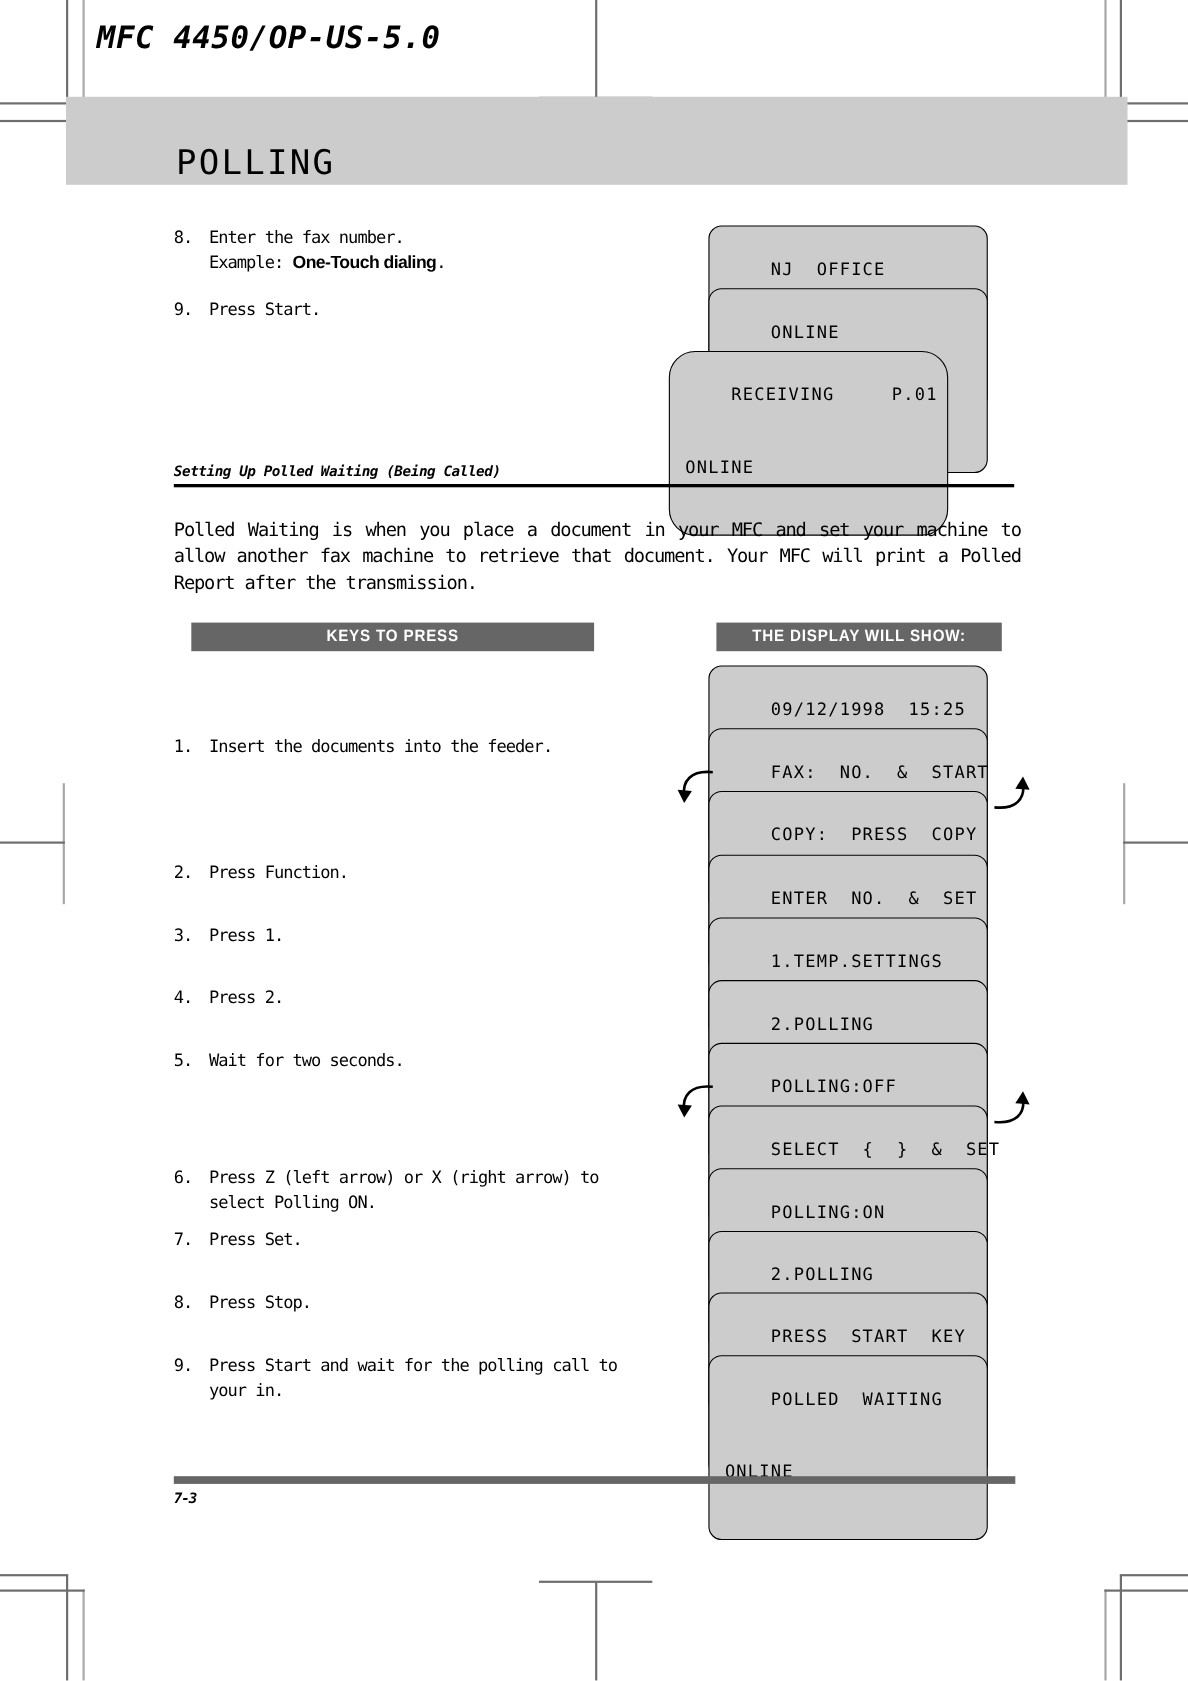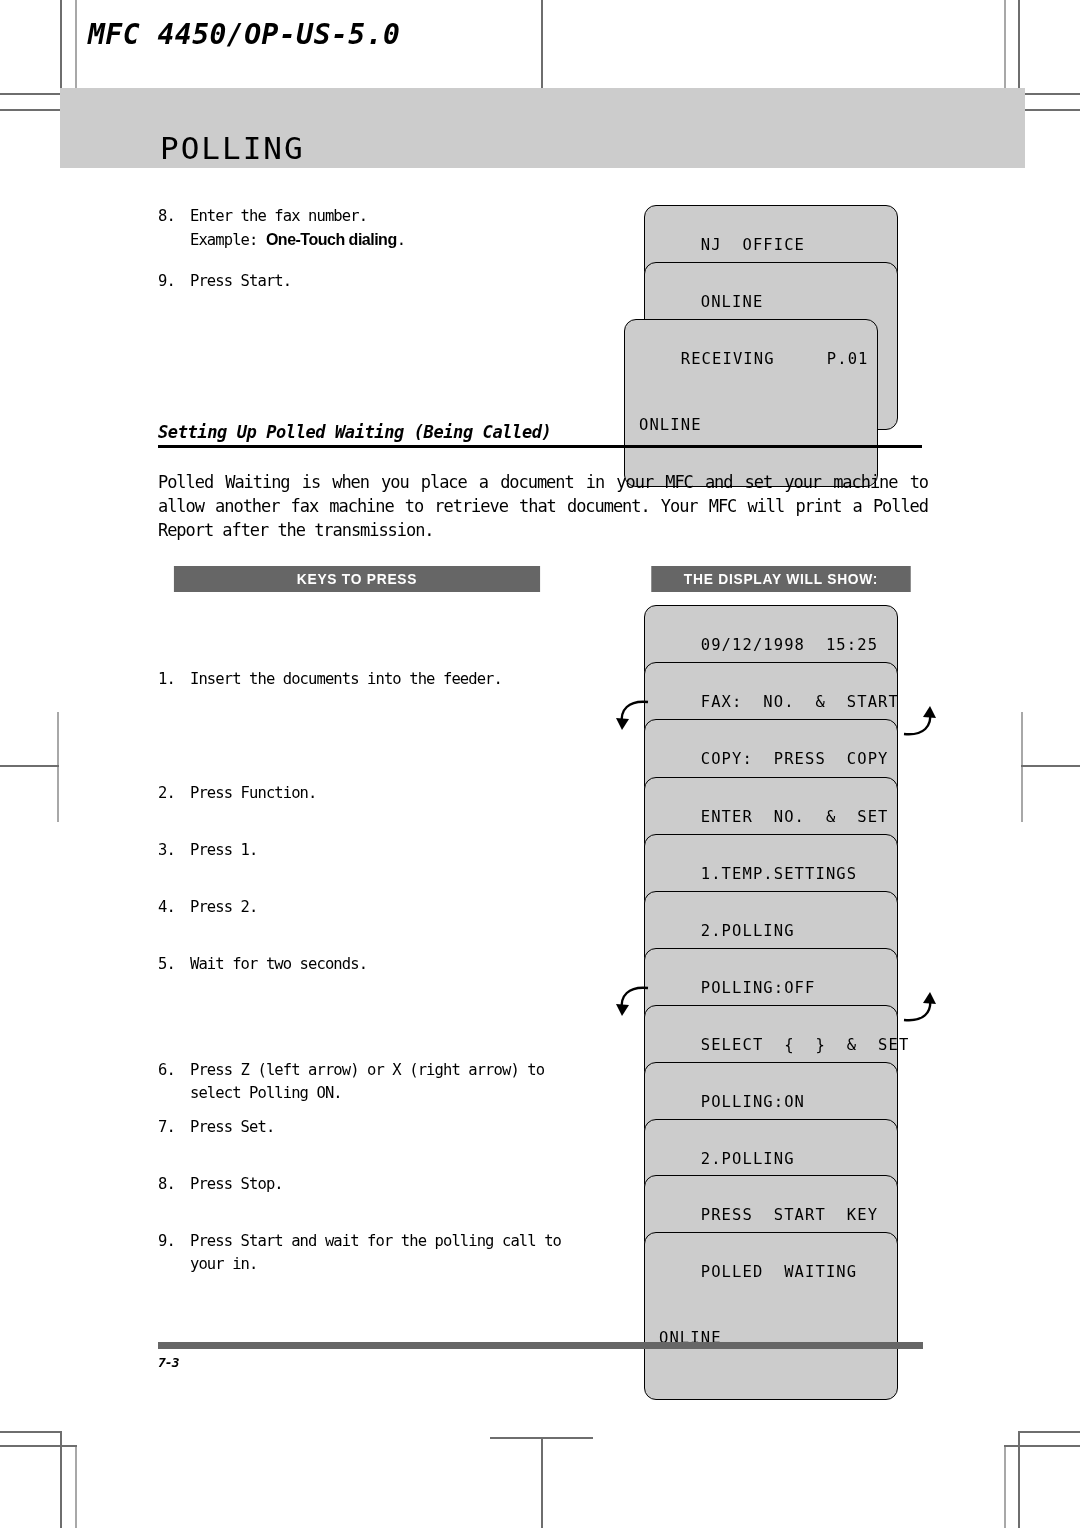--- a/index.html
+++ b/index.html
@@ -85,21 +85,21 @@
   .sec-head {
     position: absolute;
     left: 158px;
     top: 422px;
     width: 764px;
   }
   .sec-head .label {
     font-family: "DejaVu Sans Mono", monospace;
     font-weight: bold;
     font-style: italic;
-    font-size: 17px;
+    font-size: 13px;
     letter-spacing: -0.4px;
     display: block;
     padding-bottom: 3px;
   }
   .sec-head .rule {
     height: 3px;
     background: #000000;
     width: 100%;
   }
 
@@ -226,21 +226,21 @@
   </div>
 
   <div class="lcd" style="left:644px; top:205px;">
     <span>NJ  OFFICE</span><br>
     <span class="l2">ONLINE</span>
   </div>
   <div class="lcd" style="left:644px; top:262px;">
     <span>ONLINE</span><br>
     <span class="l2">ONLINE</span>
   </div>
-  <div class="lcd" style="left:624px; top:319px;">
+  <div class="lcd" style="left:608px; top:319px;border-radius:24px;">
     <span>RECEIVING     P.01</span><br>
     <span class="l2">ONLINE</span>
   </div>
 
   <div class="sec-head">
     <span class="label">Setting Up Polled Waiting (Being Called)</span>
     <div class="rule"></div>
   </div>
   <div class="para">Polled Waiting is when you place a document in your MFC and set your machine to allow another fax machine to retrieve that document. Your MFC will print a Polled Report after the transmission.</div>
 

